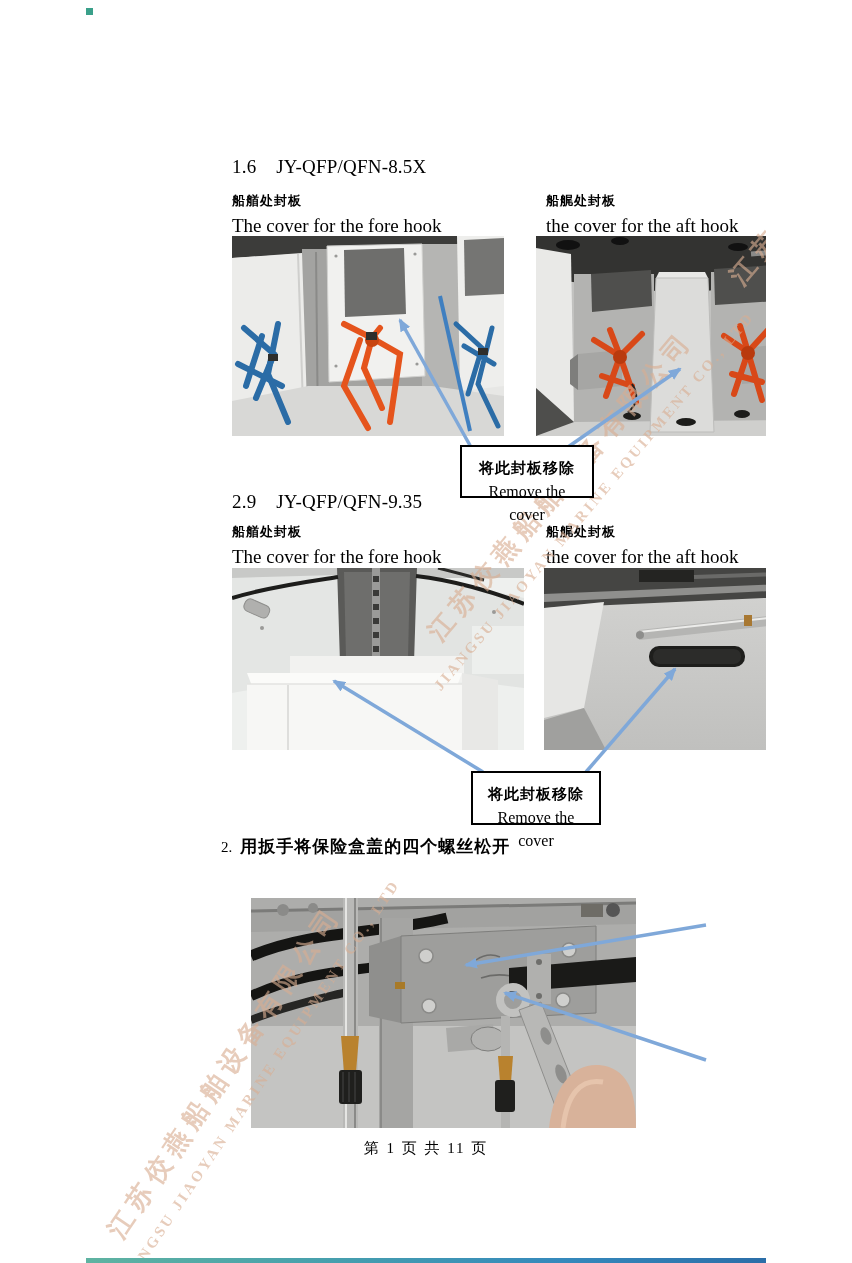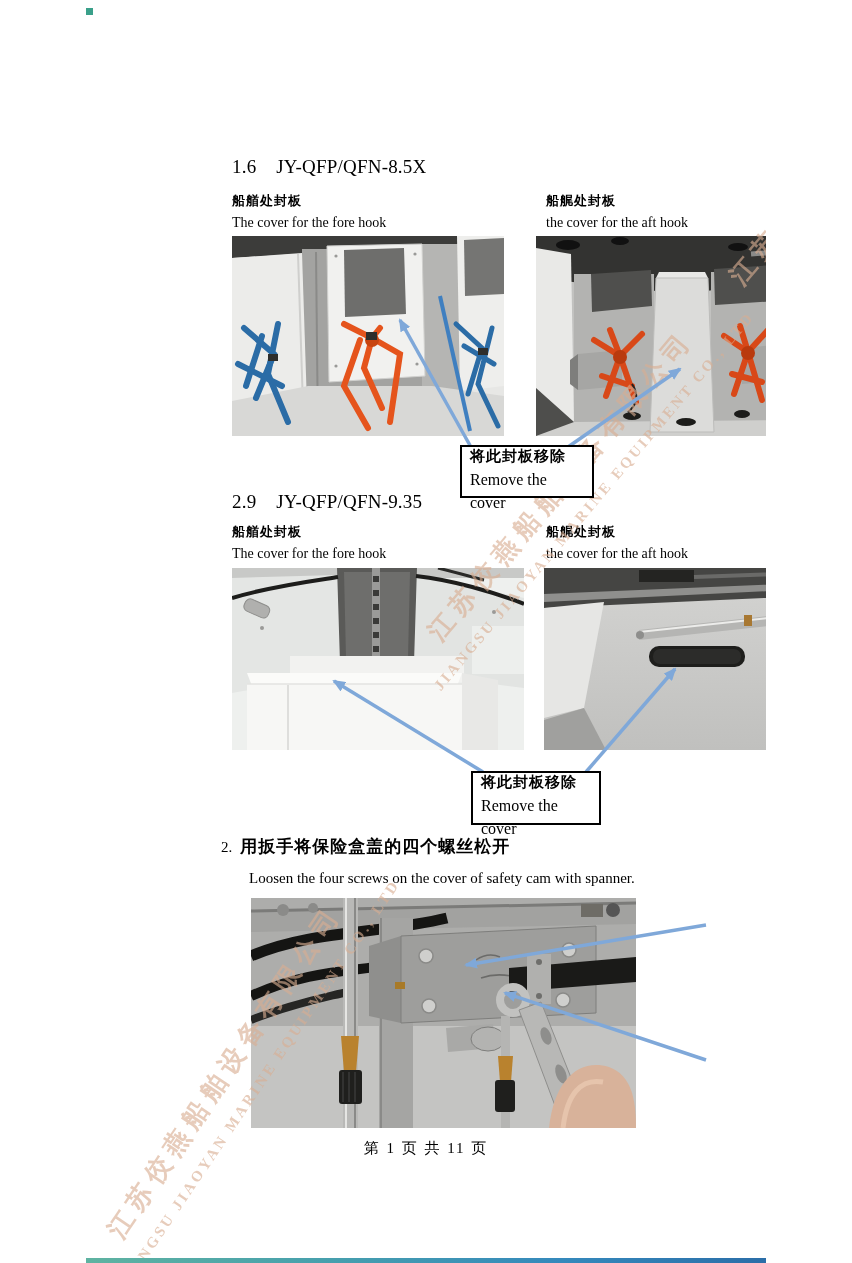--- a/index.html
+++ b/index.html
@@ -4,24 +4,24 @@
 <style>
   html,body{margin:0;padding:0;background:#ffffff;}
   .page{
     position:relative;width:680px;height:1263px;margin:8px auto;
     background:#ffffff;overflow:hidden;
     font-family:"Liberation Serif", serif;color:#000;
   }
   .abs{position:absolute;}
   .heading{font-size:19px;white-space:pre;letter-spacing:.2px;}
   .zh-label{font-size:13px;font-weight:bold;letter-spacing:1px;font-family:"Liberation Serif",serif;}
-  .en-label{font-size:14px;}
+  .en-label{font-size:19px;}
   .callout{
     position:absolute;background:#fff;border:2.5px solid #000;
-    padding:0 8px;box-sizing:border-box;z-index:30;
+    padding:12px 8px;box-sizing:border-box;z-index:30;text-align:center;
   }
   .callout .zh{display:block;font-weight:bold;font-size:15px;letter-spacing:1px;}
   .callout .en{display:block;font-size:16px;margin-top:2px;line-height:1.45;}
   .step-line{font-size:17px;}
   .step-num{font-size:15px;font-weight:normal;margin-right:8px;}
   .step-zh{font-weight:bold;letter-spacing:1px;}
   .step-en{font-size:15px;}
   .footer{font-size:15px;text-align:center;width:100%;letter-spacing:2px;}
   .photo{position:absolute;z-index:5;display:block;}
   .arrows{position:absolute;left:0;top:0;z-index:20;pointer-events:none;}
@@ -215,21 +215,20 @@
   </svg>
 
   <div class="callout" style="left:385px;top:763px;width:130px;height:54px;">
     <span class="zh">将此封板移除</span>
     <span class="en">Remove the cover</span>
   </div>
 
   <div class="abs step-line" style="left:135px;top:827px;">
     <span class="step-num">2.</span><span class="step-zh">用扳手将保险盒盖的四个螺丝松开</span>
   </div>
-  <div class="abs step-en" style="left:163px;top:862px;">Loosen the four screws on the cover of safety cam with spanner.</div>
 
   <svg class="photo" style="left:165px;top:890px;" width="385" height="230" viewBox="0 0 385 230">
     <rect width="385" height="230" fill="#adadab"></rect>
     <rect y="128" width="385" height="102" fill="#c4c4c2"></rect>
     <polygon points="0,12 385,4 385,26 0,34" fill="#a2a2a0"></polygon>
     <line x1="0" y1="13" x2="385" y2="5" stroke="#7b7b79" stroke-width="3"></line>
     <circle cx="32" cy="12" r="6" fill="#8b8b89"></circle>
       <circle cx="62" cy="10" r="5" fill="#8b8b89"></circle>
     <rect x="330" y="6" width="22" height="13" fill="#6e6c66"></rect>
       <circle cx="362" cy="12" r="7" fill="#555"></circle>

